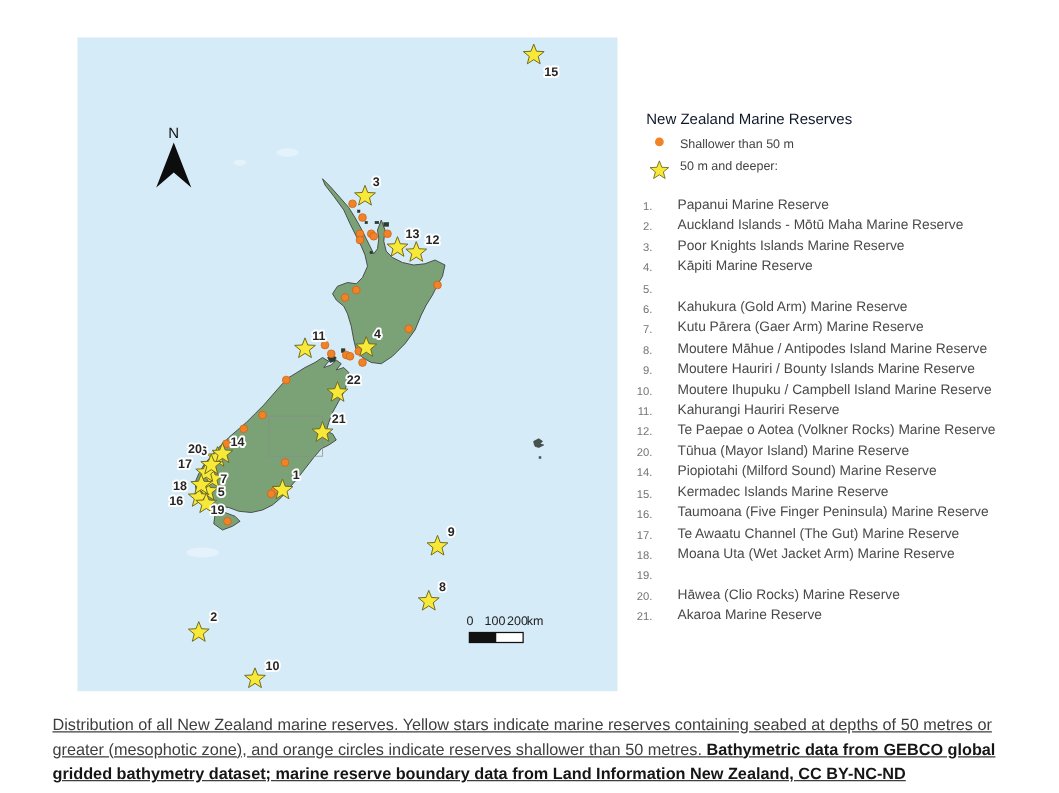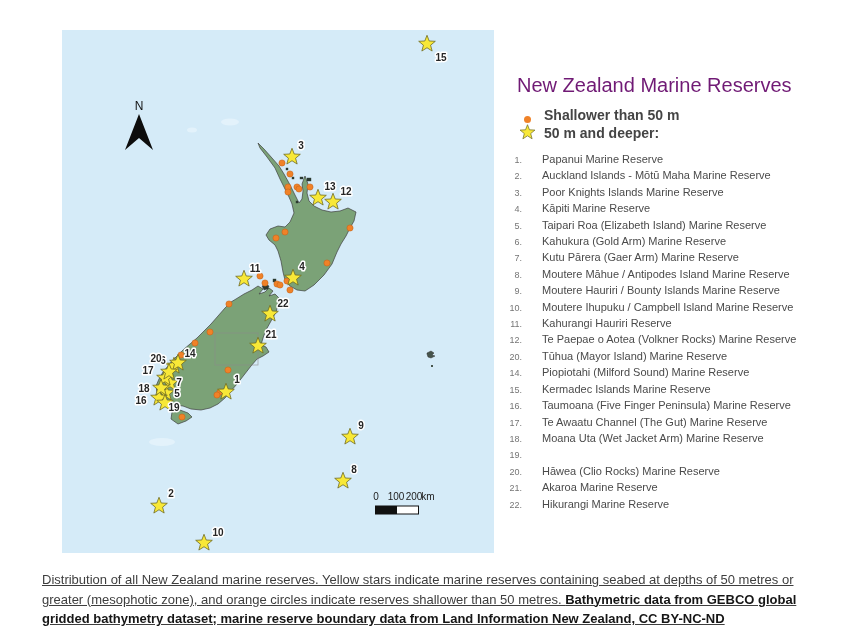--- a/index.html
+++ b/index.html
@@ -14,23 +14,23 @@
   .bank{fill:#e3f2fb;}
   .dot{fill:#f08228;stroke:#c9641a;stroke-width:0.6;}
   .star-use{fill:#f8e837;stroke:#6e6a22;stroke-width:1;}
   .mlabel{font:bold 10px "Liberation Sans",sans-serif;fill:#252525;stroke:#ffffff;
     stroke-width:3px;paint-order:stroke;stroke-linejoin:round;text-anchor:middle;}
   .scaletext{font:10px "Liberation Sans",sans-serif;fill:#222;text-anchor:middle;}
   .ntext{font:12px "Liberation Sans",sans-serif;fill:#111;text-anchor:middle;}
 
   
   .legend{position:absolute;left:505px;top:70px;width:338px;}
-  .legend-title{font-size:20px;color:#701a75;margin:4px 0 8px 12px;}
-  .key-row{display:flex;align-items:flex-end;gap:8px;padding-left:14px;height:18px;
-    font-size:14px;color:#444;font-weight:bold;}
+  .legend-title{font-size:12px;color:#0f172a;margin:18px 0 8px 12px;}
+  .key-row{display:flex;align-items:flex-start;gap:8px;padding-left:14px;height:18px;
+    font-size:10px;color:#444;}
   .key-sym{width:17px;display:flex;justify-content:center;align-items:center;}
   .key-dot{width:7px;height:7px;border-radius:50%;background:#f08228;}
   .res-list{margin-top:11px;}
   .res-row{display:flex;line-height:15.4px;font-size:11px;}
   .res-num{width:17px;text-align:right;margin-right:5px;font-size:9px;color:#757575;
     padding-top:1px;flex:none;}
   .res-name{color:#4a4a4a;white-space:nowrap;margin-left:15px;}
 
   
   .caption{position:absolute;left:42px;top:570px;width:792px;font-size:13px;
@@ -214,21 +214,20 @@
         <div class="res-row">
           <span class="res-num">3.</span>
           <span class="res-name">Poor Knights Islands Marine Reserve</span>
         </div>
         <div class="res-row">
           <span class="res-num">4.</span>
           <span class="res-name">Kāpiti Marine Reserve</span>
         </div>
         <div class="res-row">
           <span class="res-num">5.</span>
-          <span class="res-name">Taipari Roa (Elizabeth Island) Marine Reserve</span>
         </div>
         <div class="res-row">
           <span class="res-num">6.</span>
           <span class="res-name">Kahukura (Gold Arm) Marine Reserve</span>
         </div>
         <div class="res-row">
           <span class="res-num">7.</span>
           <span class="res-name">Kutu Pārera (Gaer Arm) Marine Reserve</span>
         </div>
         <div class="res-row">
@@ -278,24 +277,20 @@
         <div class="res-row">
           <span class="res-num">19.</span>
         </div>
         <div class="res-row">
           <span class="res-num">20.</span>
           <span class="res-name">Hāwea (Clio Rocks) Marine Reserve</span>
         </div>
         <div class="res-row">
           <span class="res-num">21.</span>
           <span class="res-name">Akaroa Marine Reserve</span>
-        </div>
-        <div class="res-row">
-          <span class="res-num">22.</span>
-          <span class="res-name">Hikurangi Marine Reserve</span>
         </div>
       </div>
   </div>
 
   <div class="caption">
     <span>Distribution of all New Zealand marine reserves. Yellow stars indicate marine reserves containing seabed at depths of 50 metres or greater (mesophotic zone), and orange circles indicate reserves shallower than 50 metres. </span><span class="cap-bold">Bathymetric data from GEBCO global gridded bathymetry dataset; marine reserve boundary data from Land Information New Zealand, CC BY-NC-ND</span>
   </div>
 </div>
 
 </body></html>

